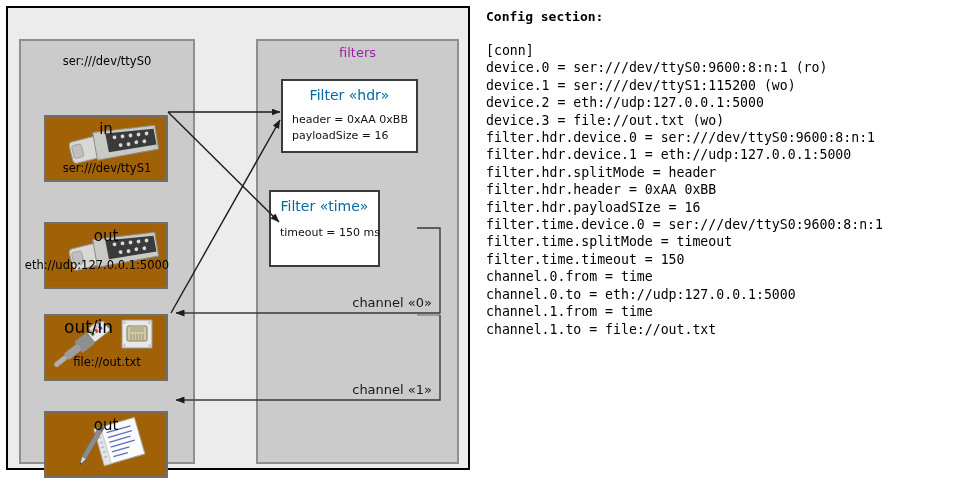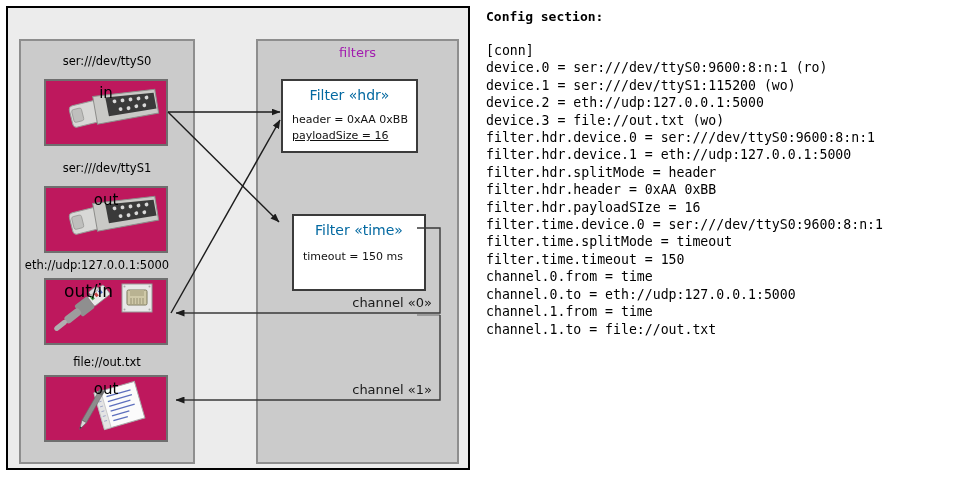--- a/index.html
+++ b/index.html
@@ -68,23 +68,24 @@
 
   .dev-label {
     position: absolute;
     font-size: 11.5px;
     color: #000000;
     white-space: nowrap;
     text-align: center;
   }
   .dev-box {
     position: absolute;
-    background: #be185d;
+    background: #a16207;
     border: 2px solid #6f6f6f;
     box-sizing: border-box;
+    margin-top: 36px;
   }
   .dev-dir {
     position: absolute;
     top: 3px;
     width: 100%;
     text-align: center;
     font-size: 15px;
     color: #000;
     z-index: 3;
     pointer-events: none;
@@ -294,24 +295,24 @@
       </div>
       <div class="dev-dir">out</div>
     </div>
 
     <div class="panel" id="filters-panel"></div>
     <div class="panel-title" style="left:256px; top:45px; width:203px;">filters</div>
 
     <div class="filter-box" style="left:281px; top:79px; width:137px; height:74px;">
       <div class="filter-title">Filter «hdr»</div>
       <div class="filter-prop" style="top:32px;">header = 0xAA 0xBB</div>
-      <div class="filter-prop" style="top:48px;text-decoration:underline;">payloadSize = 16</div>
-    </div>
-
-    <div class="filter-box" style="left:292px; top:190px; width:134px; height:77px;margin-top:24px;">
+      <div class="filter-prop" style="top:48px;">payloadSize = 16</div>
+    </div>
+
+    <div class="filter-box" style="left:269px; top:190px; width:111px; height:77px;">
       <div class="filter-title">Filter «time»</div>
       <div class="filter-prop" style="top:34px;">timeout = 150 ms</div>
     </div>
 
     <div class="channel-label" style="left:260px; top:295px; width:172px;">channel «0»</div>
     <div class="channel-label" style="left:260px; top:382px; width:172px;">channel «1»</div>
 
     <svg class="overlay">
       <defs>
         <marker id="arrowhead" markerWidth="9" markerHeight="7" refX="8.5" refY="3.5" orient="auto" markerUnits="userSpaceOnUse">

